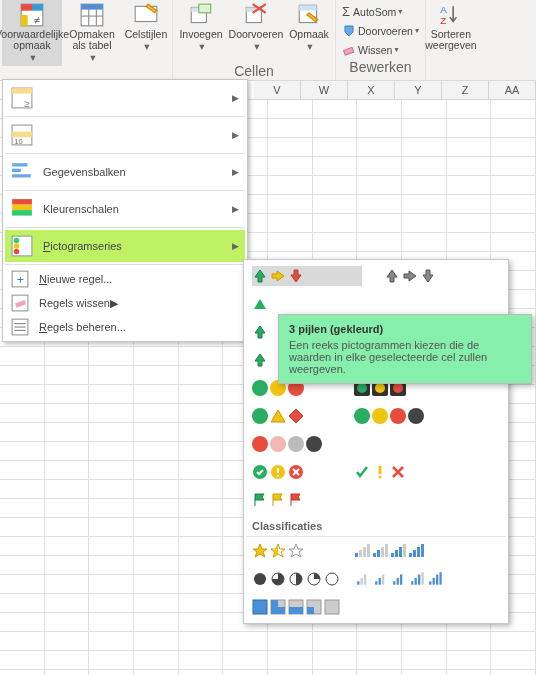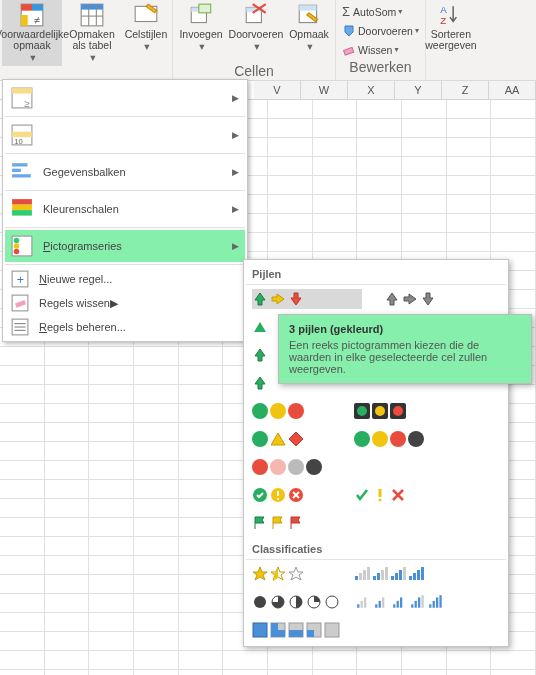--- a/index.html
+++ b/index.html
@@ -15,21 +15,21 @@
   .smallbtn svg{width:14px;height:14px;margin-right:2px;}
   .dd{font-size:8px;margin-left:2px;color:#666;}
   .grid{position:relative;margin-top:0;}
   .colhd{display:flex;height:18px;border-bottom:1px solid #d4d4d4;}
   .colhd div{width:47px;border-right:1px solid #d4d4d4;text-align:center;font-size:11px;color:#555;background:#f3f3f3;line-height:18px;}
   .rows div.r{height:18px;border-bottom:1px solid #e0e0e0;display:flex;}
   .rows div.r div{width:47px;border-right:1px solid #e0e0e0;}
   
   .ddmenu{position:absolute;left:2px;top:79px;width:240px;background:#fff;border:1px solid #c6c6c6;box-shadow:2px 2px 4px rgba(0,0,0,.25);padding:2px;}
   .mitem{display:flex;align-items:center;height:32px;padding:0 6px;position:relative;}
-  .mitem.hov{background:#86efac;}
+  .mitem.hov{background:#bef264;}
   .mitem .mic{width:22px;height:22px;margin-right:10px;display:flex;align-items:center;justify-content:center;}
   .mitem .arrow{position:absolute;right:6px;font-size:9px;color:#666;}
   .sep{height:1px;background:#e1e1e1;margin:2px 0;}
   .smitem{display:flex;align-items:center;height:24px;padding:0 6px;}
   .smitem .mic{width:18px;height:18px;margin-right:10px;}
   
   .submenu{position:absolute;left:243px;top:259px;width:260px;background:#fff;border:1px solid #c6c6c6;box-shadow:2px 2px 6px rgba(0,0,0,.3);padding:2px;font-size:11px;}
   .subhd{font-weight:600;color:#666;padding:4px 6px;border-bottom:1px solid #e5e5e5;margin-top:2px;}
   .iconrow{display:flex;flex-wrap:wrap;padding:2px 4px;}
   .iset{display:flex;align-items:center;margin:2px 8px 2px 2px;height:20px;}
@@ -681,21 +681,20 @@
           <rect x="1" y="1" width="14" height="14" fill="#fff" stroke="#999"></rect>
           <line x1="3" y1="5" x2="13" y2="5" stroke="#888"></line>
           <line x1="3" y1="8" x2="13" y2="8" stroke="#888"></line>
           <line x1="3" y1="11" x2="13" y2="11" stroke="#888"></line>
         </svg></span>
     <span><u>R</u>egels beheren...</span>
   </div>
 </div>
 
 <div class="submenu">
-  <div class="subhd">Pijlen</div>
   <div class="iconrow">
     <div class="iset sel">
       <svg viewBox="0 0 16 16">
           <path d="M8 2l5 7h-3v5h-4v-5h-3z" fill="#27ae60" stroke="#1e7a44"></path>
         </svg>
       <svg viewBox="0 0 16 16">
           <path d="M2 8l7-5v3h5v4h-5v3z" fill="#f1c40f" stroke="#c79b00" transform="rotate(180 8 8)"></path>
         </svg>
       <svg viewBox="0 0 16 16">
           <path d="M8 14l-5-7h3v-5h4v5h3z" fill="#e74c3c" stroke="#b8382b"></path>

